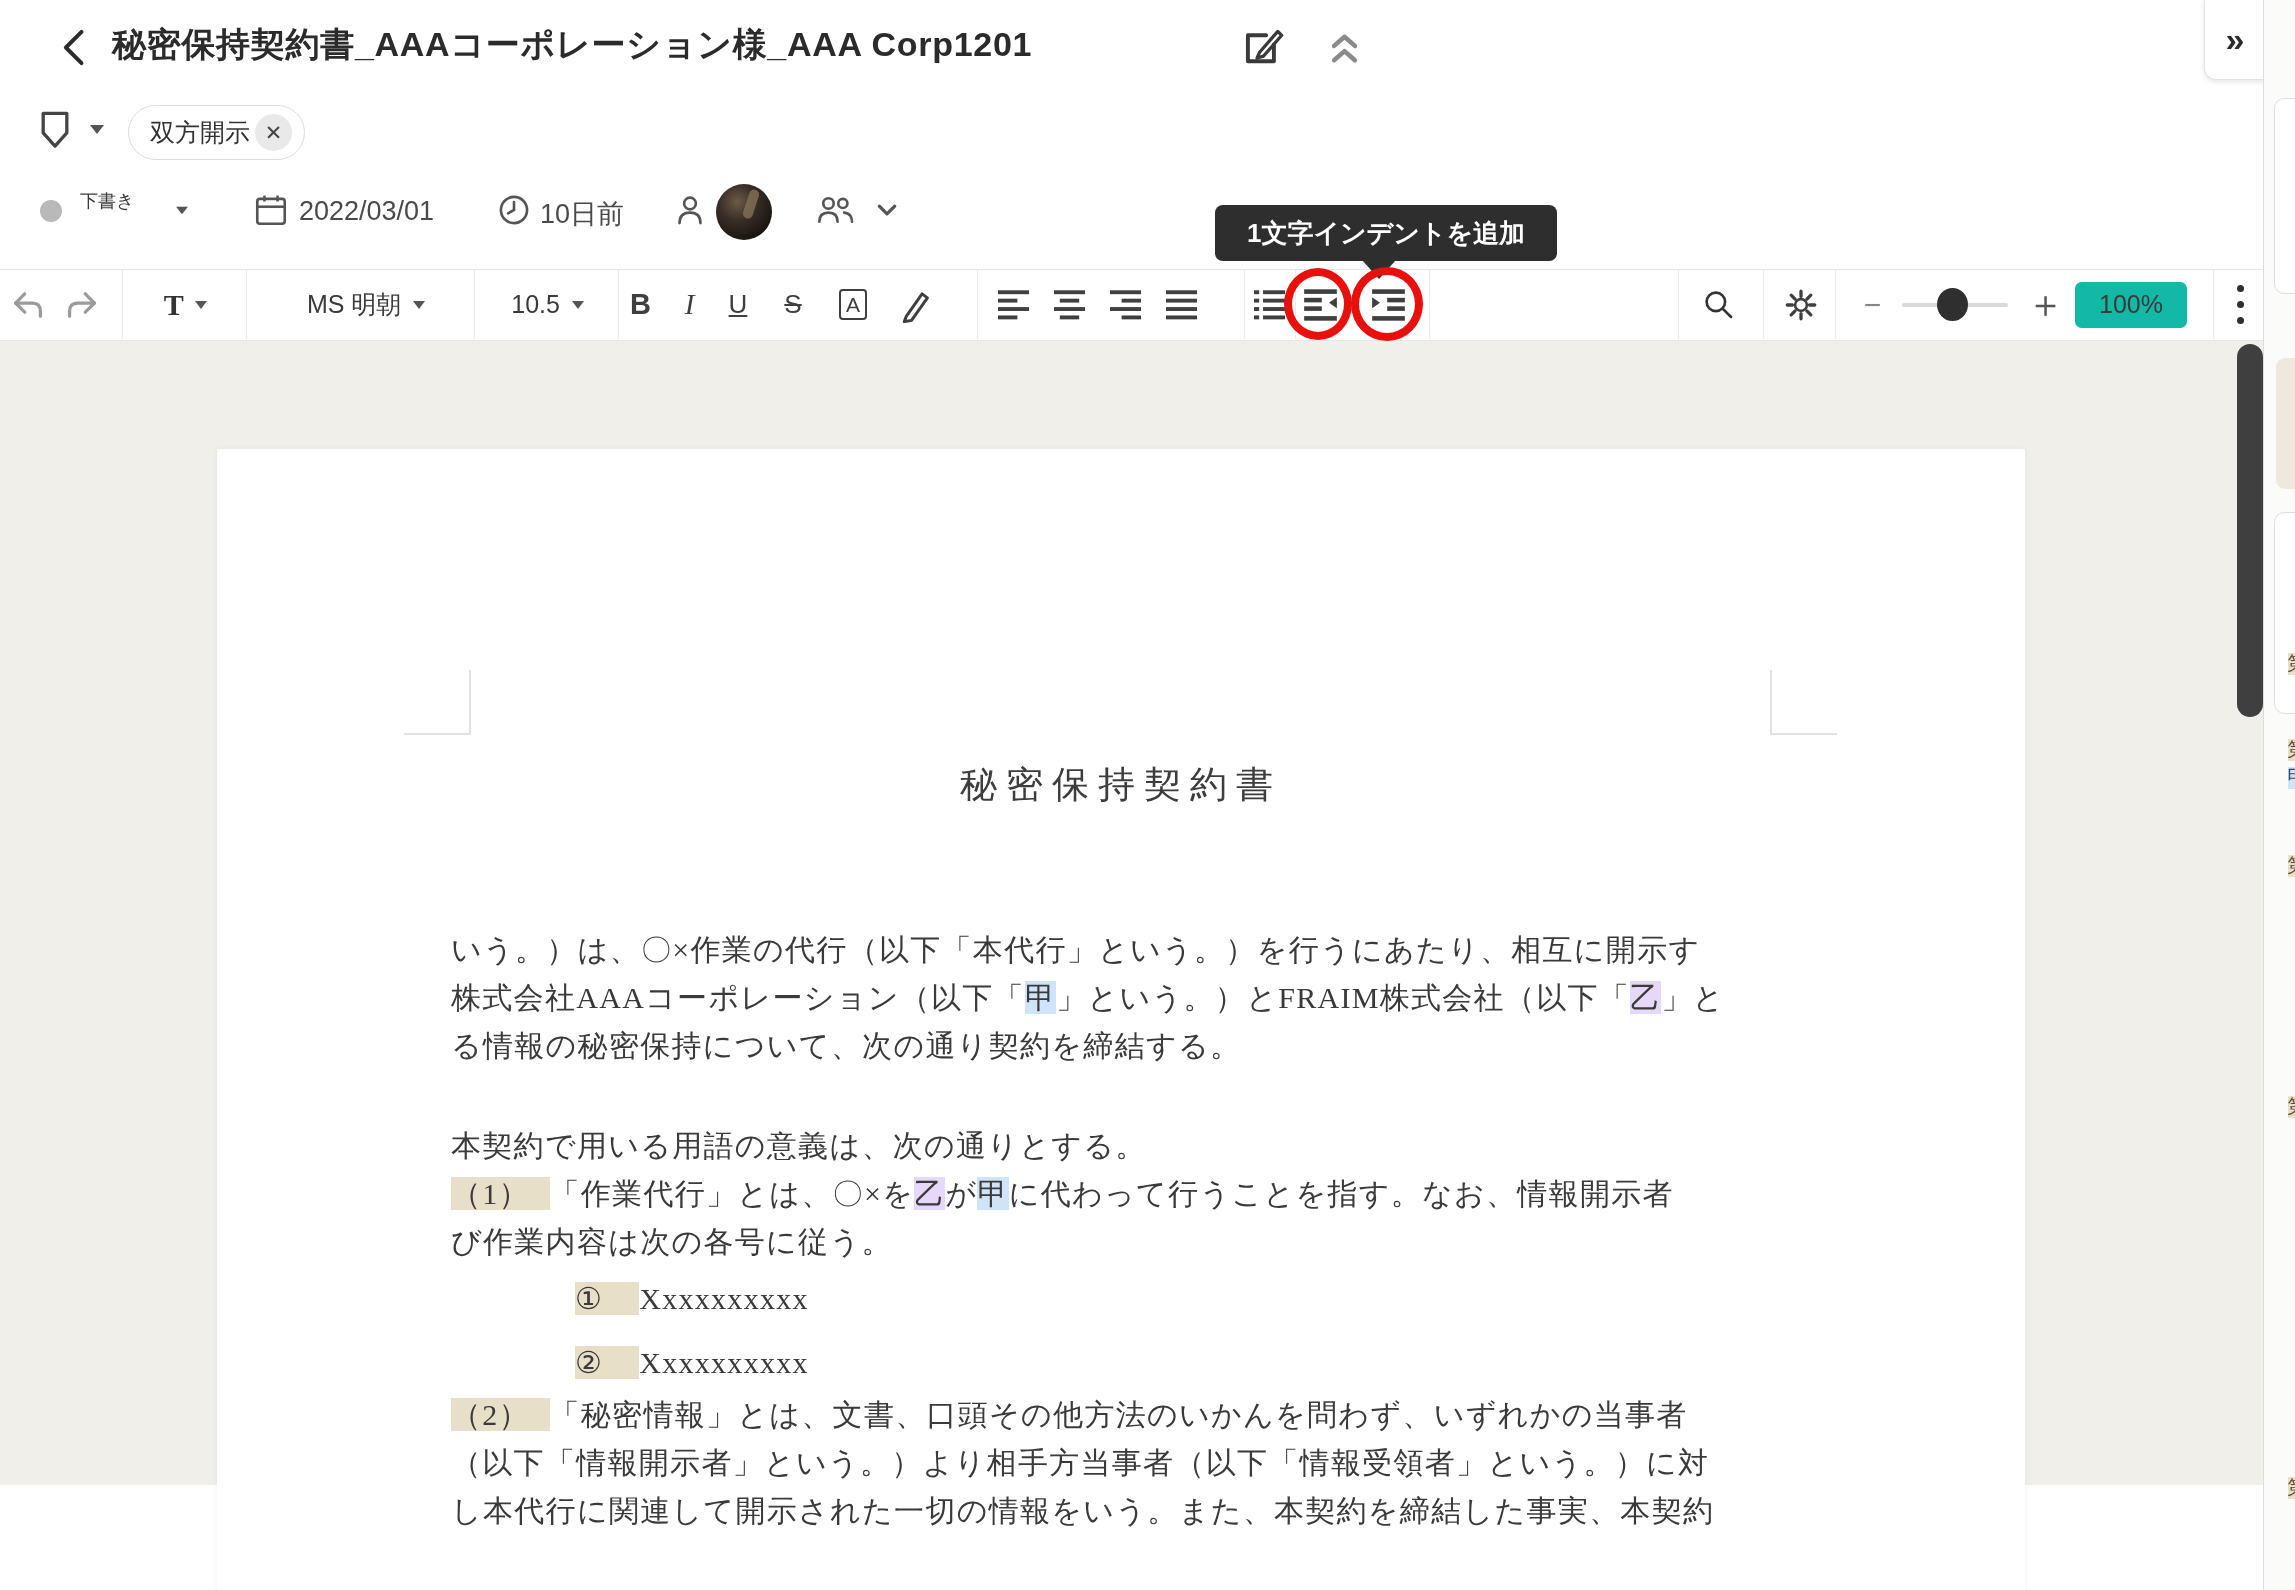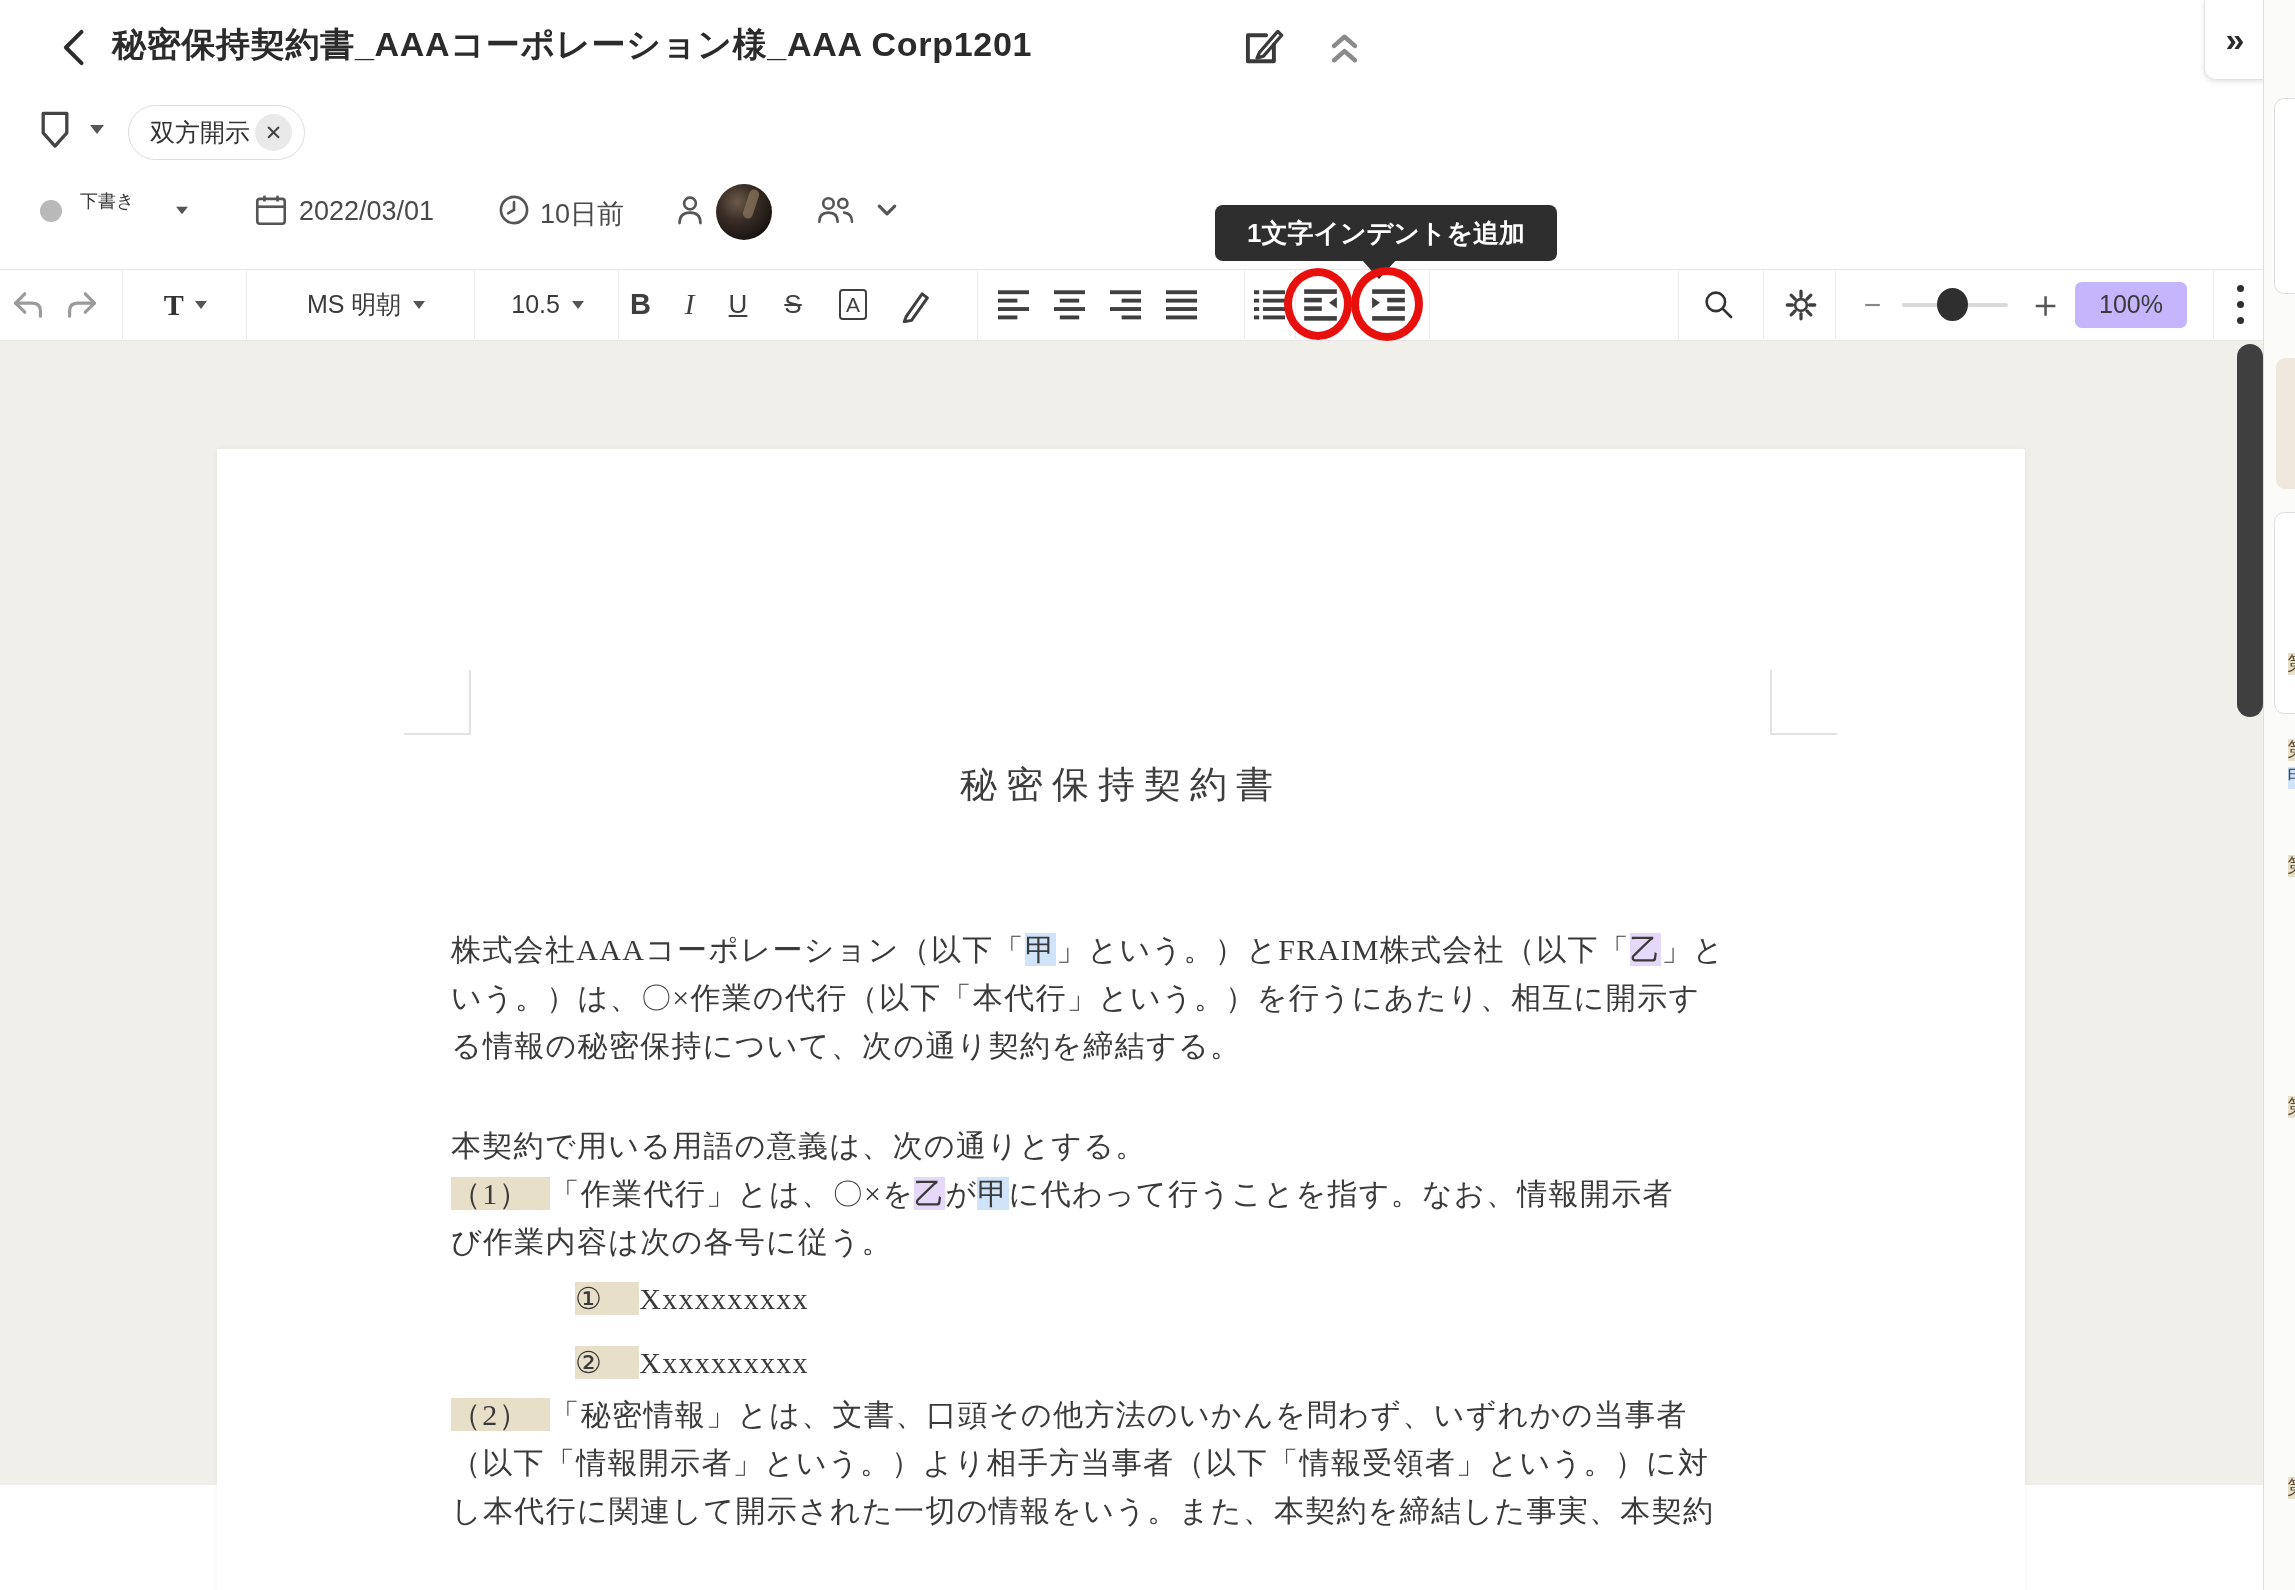--- a/index.html
+++ b/index.html
@@ -68,21 +68,21 @@
   .tb { position:absolute; top:0; height:69px; display:flex; align-items:center; justify-content:center; cursor:pointer; }
   .tb-sep { position:absolute; top:0; width:1.3px; height:69px; background:#ececec; }
   .tb-label { font-size:25px; color:#3a3a3a; white-space:nowrap; }
   .tb-caret { width:0; height:0; border-left:6.5px solid transparent; border-right:6.5px solid transparent; border-top:8.5px solid #555; margin-left:11.7px; }
   .glyph-b { font-size:29px; font-weight:700; color:#3f3f3f; }
   .glyph-i { font-size:29px; font-style:italic; font-family:"Liberation Serif",serif; color:#3f3f3f; }
   .glyph-u { font-size:26px; text-decoration:underline; color:#3f3f3f; }
   .glyph-s { font-size:26px; text-decoration:line-through; color:#3f3f3f; }
   .glyph-a { font-size:21px; color:#3f3f3f; border:2px solid #3f3f3f; border-radius:3.9px; padding:1.3px 5.2px; }
   .glyph-t { font-size:30px; font-weight:700; font-family:"Liberation Serif",serif; color:#333; }
-  .zoom-badge { position:absolute; left:2075px; top:11.7px; width:112px; height:46px; background:#c4b5fd; border-radius:6.5px;
+  .zoom-badge { position:absolute; left:2075px; top:11.7px; width:112px; height:46px; background:#14b8a6; border-radius:6.5px;
                 display:flex; align-items:center; justify-content:center; font-size:25px; color:#3a3a3a; }
   .slider-track { position:absolute; left:1902px; top:33px; width:106px; height:3.9px; background:#d9d9d9; border-radius:2px; }
   .slider-knob { position:absolute; left:1937px; top:18px; width:31px; height:33px; border-radius:50%; background:#2f2f2f; cursor:pointer; }
   .zoom-minus { position:absolute; left:1858px; top:9px; width:29px; height:51px; font-size:30px; color:#888; display:flex; align-items:center; justify-content:center; }
   .zoom-plus { position:absolute; left:2027px; top:6.5px; width:37px; height:56px; font-size:38px; color:#555; display:flex; align-items:center; justify-content:center; }
   .kebab { position:absolute; left:2226px; top:0; width:29px; height:69px; display:flex; flex-direction:column; align-items:center; justify-content:center; gap:9px; cursor:pointer; }
   .kebab i { width:7.2px; height:7.2px; border-radius:50%; background:#2f2f2f; }
 
   .red-ring { position:absolute; border:8.5px solid var(--red); border-radius:50%; z-index:50; }
   .ring-1 { left:1284px; top:268px; width:68px; height:72px; }
@@ -398,22 +398,22 @@
 
   <div class="red-ring ring-1"></div>
   <div class="red-ring ring-2"></div>
 
   <div class="canvas">
     <div class="page">
       <div class="corner-mark corner-left"></div>
       <div class="corner-mark corner-right"></div>
       <div class="page-title">秘密保持契約書</div>
       <div class="doc-lines">
+          <div class="doc-line"><span>いう。）は、〇×作業の代行（以下「本代行」という。）を行うにあたり、相互に開示す</span></div>
           <div class="doc-line"><span>株式会社AAAコーポレーション（以下「</span><span class="hl-blue">甲</span><span>」という。）とFRAIM株式会社（以下「</span><span class="hl-purple">乙</span><span>」と</span></div>
-          <div class="doc-line"><span>いう。）は、〇×作業の代行（以下「本代行」という。）を行うにあたり、相互に開示す</span></div>
           <div class="doc-line"><span>る情報の秘密保持について、次の通り契約を締結する。</span></div>
           <div style="height: 52px;"></div>
           <div class="doc-line"><span>本契約で用いる用語の意義は、次の通りとする。</span></div>
           <div class="doc-line"><span class="hl-tan" style="padding-right: 19.6px;">（1）</span><span>「作業代行」とは、〇×を</span><span class="hl-purple">乙</span><span>が</span><span class="hl-blue">甲</span><span>に代わって行うことを指す。なお、情報開示者</span></div>
           <div class="doc-line"><span>び作業内容は次の各号に従う。</span></div>
           <div style="height: 9px;"></div>
           <div class="doc-line" style="padding-left: 124px;"><span class="hl-tan" style="padding-right: 36px;">①</span><span>Xxxxxxxxxx</span></div>
           <div class="doc-line" style="padding-left: 124px; margin-top: 16px;"><span class="hl-tan" style="padding-right: 36px;">②</span><span>Xxxxxxxxxx</span></div>
           <div style="height: 3.9px;"></div>
           <div class="doc-line"><span class="hl-tan" style="padding-right: 19.6px;">（2）</span><span>「秘密情報」とは、文書、口頭その他方法のいかんを問わず、いずれかの当事者</span></div>

